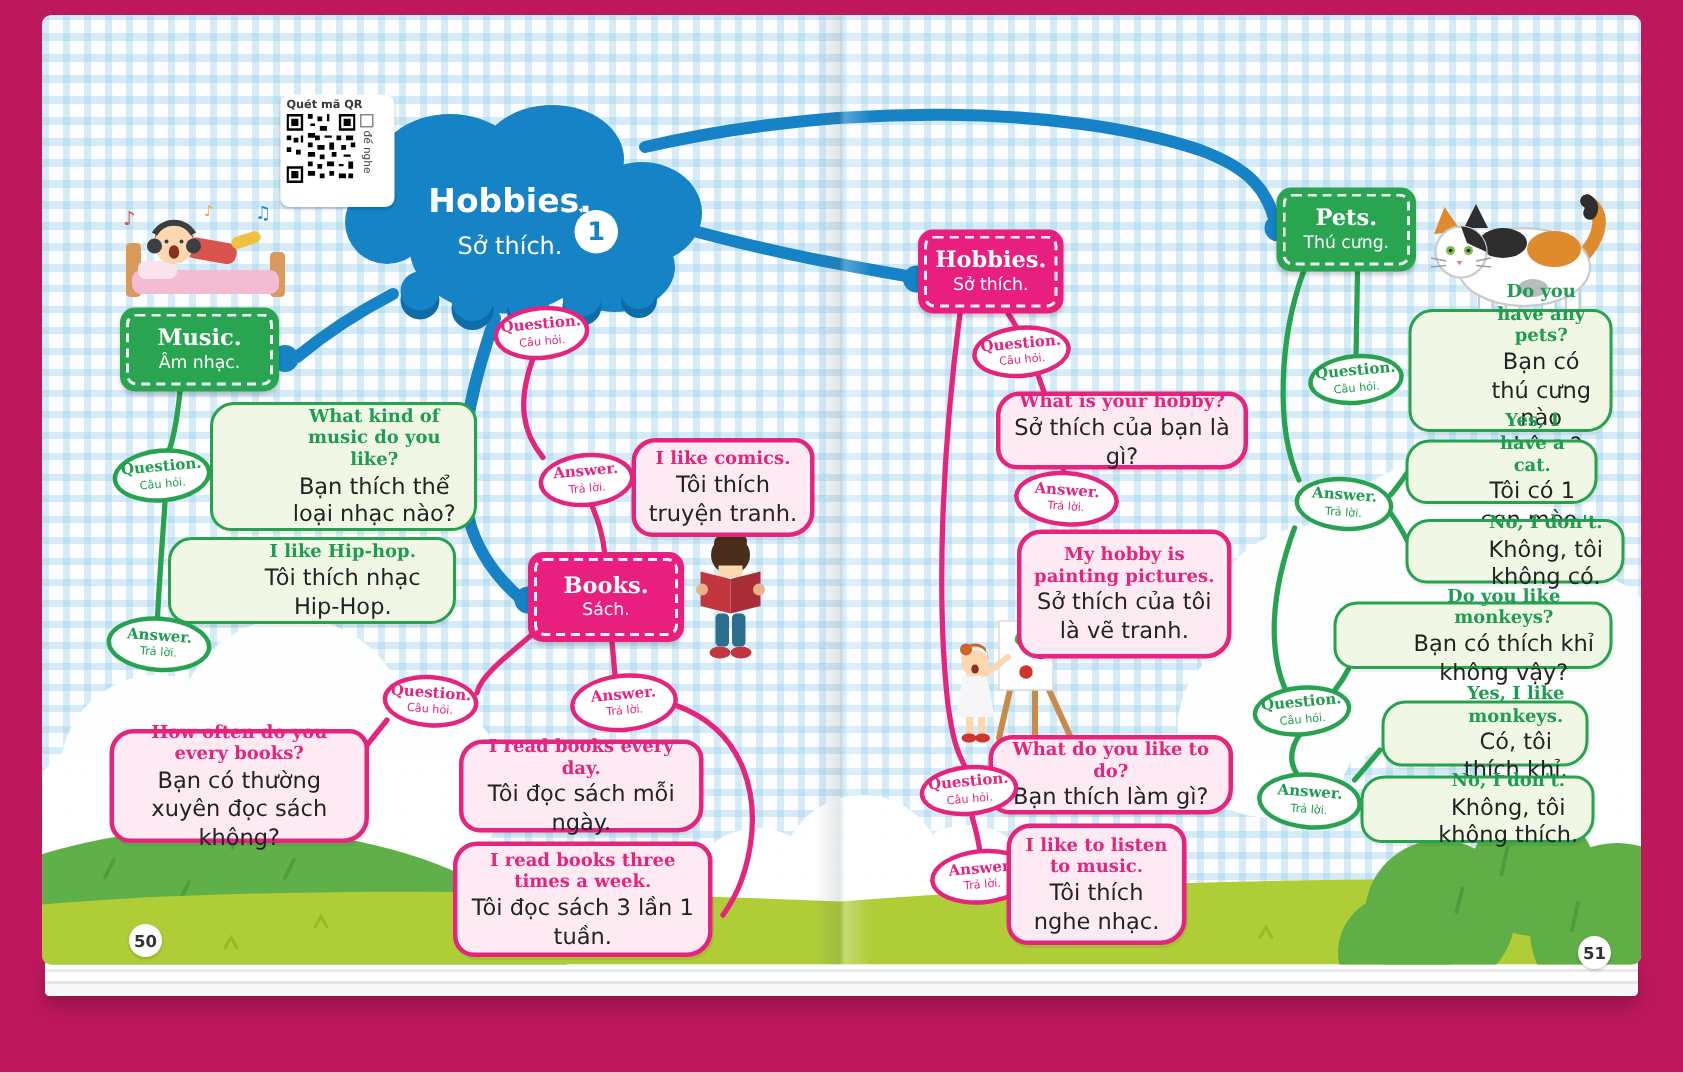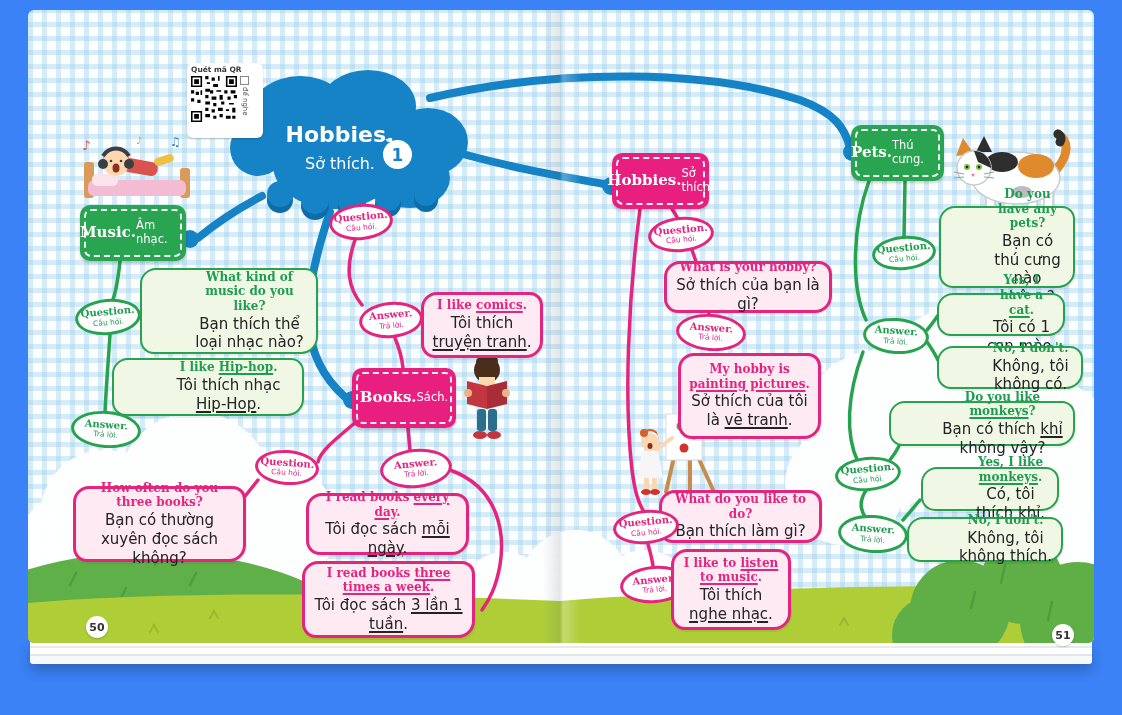--- a/index.html
+++ b/index.html
@@ -1,16 +1,16 @@
 <!DOCTYPE html>
 <html><head>
 <meta charset="utf-8">
 <style>
   html,body{margin:0;padding:0;}
-  .stage{position:relative;width:1122px;height:715px;background:#3b82f6;overflow:hidden;
+  .stage{position:relative;width:1122px;height:715px;background:#be185d;overflow:hidden;
          font-family:"DejaVu Sans",sans-serif;}
   
   .page-bg{position:absolute;left:28px;top:10px;width:1066px;height:633px;z-index:0;
     border-radius:6px;background-color:#fbfdfe;
     background-image:
       repeating-linear-gradient(0deg, rgba(152,206,236,.38) 0 5px, transparent 5px 14px),
       repeating-linear-gradient(90deg, rgba(152,206,236,.38) 0 5px, transparent 5px 14px);}
   .page-stack{position:absolute;left:30px;top:640px;width:1062px;height:24px;z-index:0;border-radius:3px;
     background:linear-gradient(180deg,#ffffff 0 6px,#e7e9eb 6px 8px,#ffffff 8px 14px,#e3e6e8 14px 16px,#f7f8f9 16px 24px);
     box-shadow:0 7px 12px rgba(0,0,0,.22);}
@@ -21,31 +21,31 @@
   
   .box{position:absolute;z-index:3;box-sizing:border-box;border-radius:16px 13px 17px 14px;
        padding:5px 6px;text-align:center;display:flex;flex-direction:column;justify-content:center;
        box-shadow:1px 2px 0 rgba(0,0,0,.06);}
   .box.green{background:#f1f7e5;border:2.5px solid #27a24f;padding-left:47px;}
   .box.pink{background:#fdeaf3;border:3px solid #e5247e;}
   .en{font-family:"DejaVu Serif",serif;font-weight:bold;font-size:12px;line-height:1.22;}
   .box.green .en{color:#1e9c4f}
   .box.pink .en{color:#e5247e}
   .vi{font-family:"DejaVu Sans",sans-serif;font-size:15px;color:#232323;line-height:1.25;margin-top:1px;}
-  .u{text-decoration:underline;text-underline-offset:2px;text-decoration-thickness:1.5px;}
+  .u{text-underline-offset:2px;text-decoration-thickness:1.5px;}
   
   .bubble{position:absolute;z-index:3;box-sizing:border-box;background:#fff;border-radius:50%;
           display:flex;flex-direction:column;align-items:center;justify-content:center;}
   .bubble.green{border:3px solid #27a24f;color:#1e9c4f;}
   .bubble.pink{border:3px solid #e5247e;color:#e5247e;}
   .b-en{font-family:"DejaVu Serif",serif;font-weight:bold;font-size:10px;line-height:1.05;}
   .b-vi{font-family:"DejaVu Sans",sans-serif;font-size:7.5px;line-height:1.2;}
   .tilt-l{transform:rotate(-5deg);} .tilt-r{transform:rotate(4deg);}
   
-  .title-box{position:absolute;z-index:3;display:flex;align-items:center;justify-content:center;
+  .title-box{position:absolute;z-index:3;display:flex;flex-direction:column;align-items:center;justify-content:center;
              color:#fff;border-radius:10px;box-shadow:0 2px 3px rgba(0,0,0,.18);}
   .title-box::before{content:"";position:absolute;inset:4px;border:2px dashed rgba(255,255,255,.95);border-radius:7px;}
   .title-box.green{background:#29a551;}
   .title-box.pink{background:#e81f7f;}
   .tt-en{font-family:"DejaVu Serif",serif;font-weight:bold;font-size:15px;line-height:1.15;}
   .tt-vi{font-family:"DejaVu Sans",sans-serif;font-size:11.5px;line-height:1.2;}
   
   .cloud-wrap{position:absolute;left:230px;top:70px;width:240px;height:150px;z-index:3;}
   .cloud-title{position:absolute;left:30px;top:52px;width:160px;text-align:center;color:#fff;
                font-family:"DejaVu Sans",sans-serif;font-weight:bold;font-size:22px;}
@@ -350,21 +350,21 @@
   </div>
   <div class="title-box pink" style="left:352px;top:368px;width:104px;height:60px">
     <div class="tt-en">Books.</div>
     <div class="tt-vi">Sách.</div>
   </div>
   <div class="bubble pink tilt-r" style="left:255px;top:450px;width:64px;height:35px">
     <div class="b-en">Question.</div>
     <div class="b-vi">Câu hỏi.</div>
   </div>
   <div class="box pink" style="left:73px;top:486px;width:173px;height:76px">
-    <div class="en"><span>How often do you three books?</span></div>
+    <div class="en"><span>How often do you every books?</span></div>
     <div class="vi"><span>Bạn có thường xuyên đọc sách không?</span></div>
   </div>
   <div class="bubble pink tilt-l" style="left:380px;top:449px;width:72px;height:39px">
     <div class="b-en">Answer.</div>
     <div class="b-vi">Trả lời.</div>
   </div>
   <div class="box pink" style="left:306px;top:493px;width:163px;height:62px">
     <div class="en"><span>I read books </span><span class="u">every day</span><span>.</span></div>
     <div class="vi"><span>Tôi đọc sách </span><span class="u">mỗi ngày</span><span>.</span></div>
   </div>

